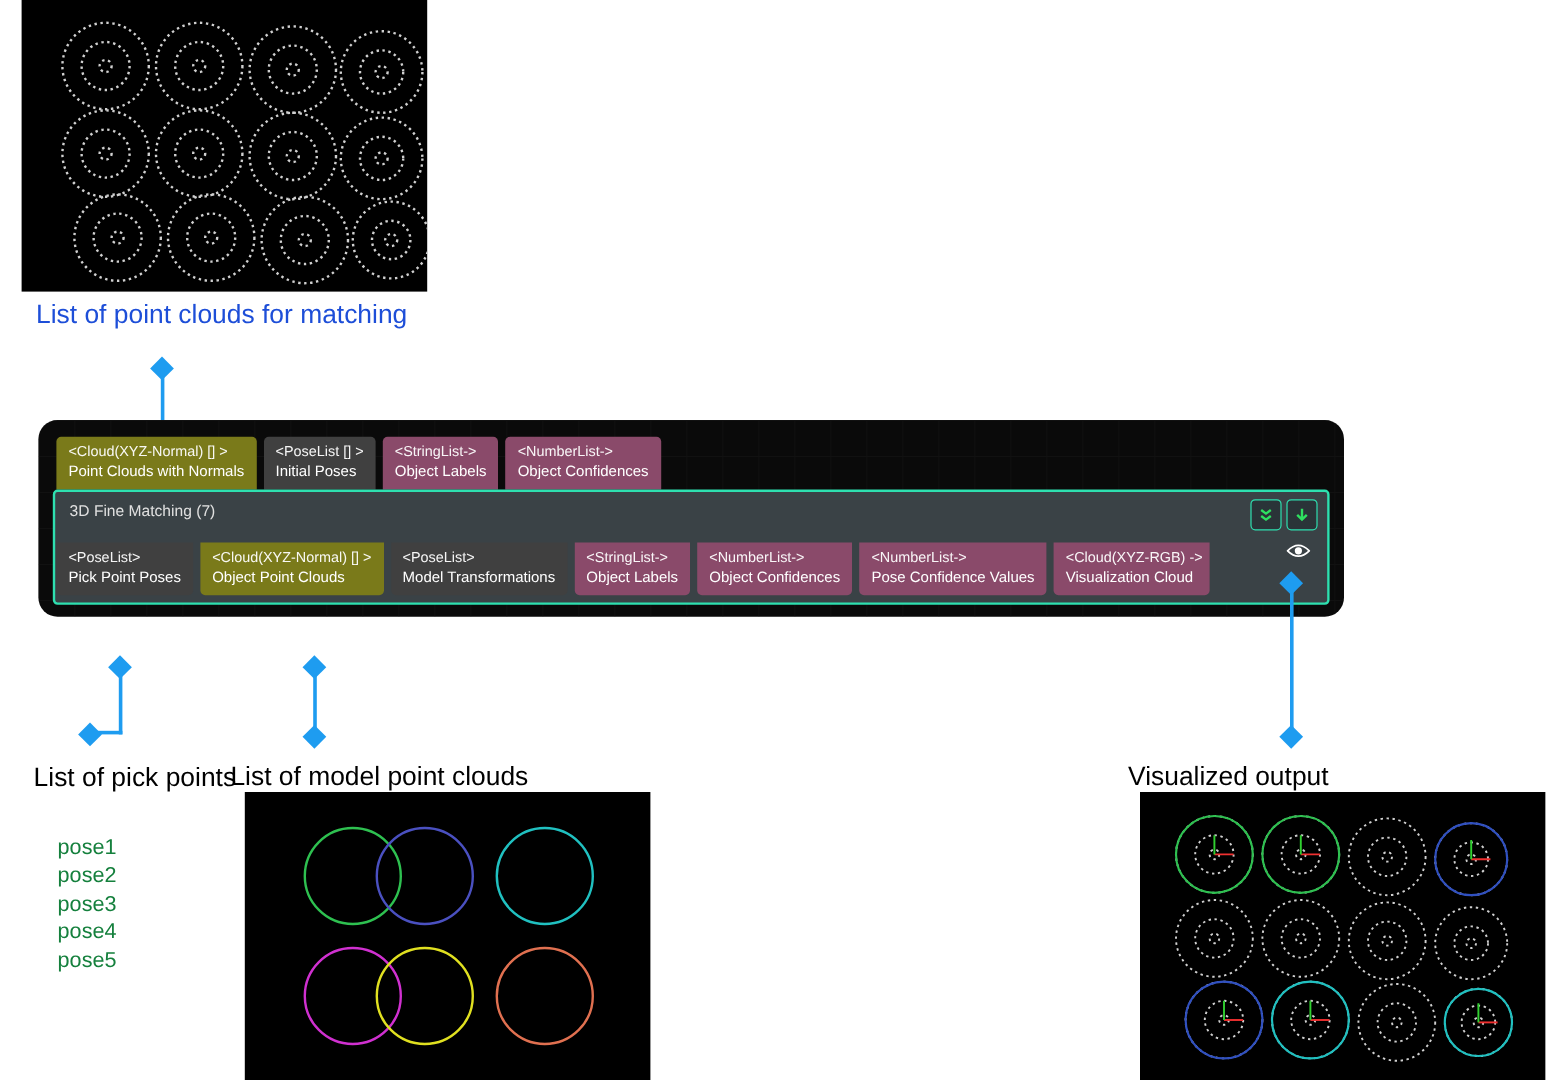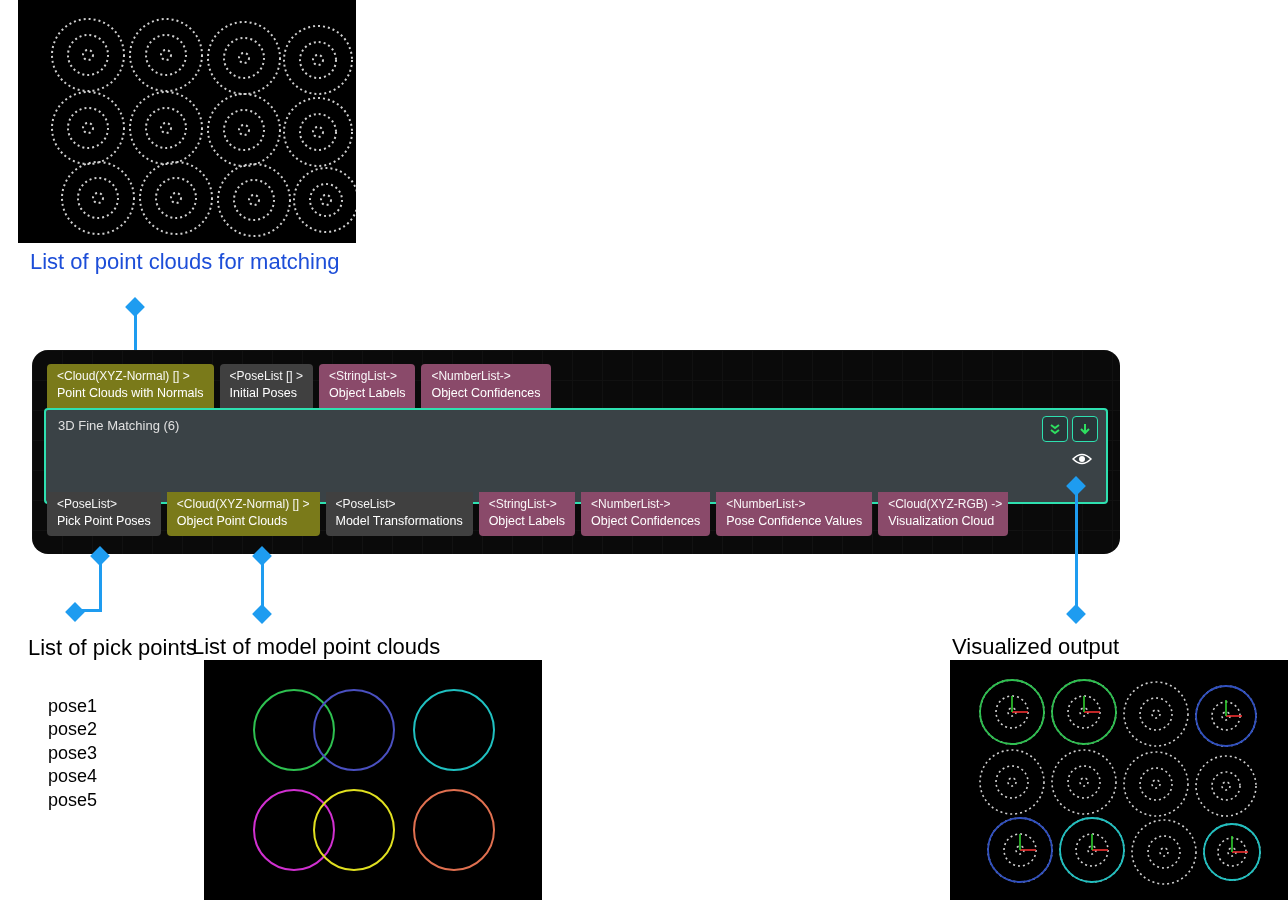--- a/index.html
+++ b/index.html
@@ -7,21 +7,21 @@
 
 .pointcloud-img { position: absolute; left: 18px; top: 0; width: 338px; height: 243px; background: #000; }
 .pointcloud-img svg { width: 100%; height: 100%; }
 
 .caption-1 { position: absolute; left: 30px; top: 248px; font-size: 22px; color: #1d4ed8; line-height: 1.3; }
 
 .connector { position: absolute; }
 .connector .dot { width: 14px; height: 14px; background: #1e9cf0; transform: rotate(45deg); position: absolute; }
 .connector .line { background: #1e9cf0; position: absolute; }
 
-.node-panel { position: absolute; left: 32px; top: 350px; width: 1088px; height: 204px; background: #0a0a0a; border-radius: 16px; padding: 0; overflow: hidden; }
+.node-panel { position: absolute; left: 32px; top: 350px; width: 1088px; height: 164px; background: #0a0a0a; border-radius: 16px; padding: 0; overflow: hidden; }
 .node-panel::before { content: ""; position: absolute; inset: 0; background-image: linear-gradient(#222 1px, transparent 1px), linear-gradient(90deg, #222 1px, transparent 1px); background-size: 30px 30px; opacity: 0.35; pointer-events: none; }
 
 .input-ports { position: absolute; top: 14px; left: 15px; display: flex; gap: 6px; }
 .port { padding: 4px 10px 6px; border-radius: 4px 4px 0 0; font-size: 12.5px; color: #fff; line-height: 1.4; white-space: nowrap; }
 .port .type { display: block; font-size: 12px; opacity: 0.95; }
 .port .name { display: block; font-size: 12.5px; }
 
 .c-olive { background: #7a7a1a; }
 .c-blue { background: #404040; }
 .c-purple { background: #8a4a6a; }
@@ -30,23 +30,23 @@
 .node-body .title { color: #e0e0e0; }
 .node-controls { position: absolute; right: 8px; top: 6px; display: flex; gap: 4px; }
 .ctrl-btn { width: 26px; height: 26px; background: #2a3438; border: 1px solid #2ee0b0; border-radius: 4px; display: flex; align-items: center; justify-content: center; color: #2ee060; }
 .eye-icon { position: absolute; right: 14px; top: 42px; color: #fff; font-size: 16px; }
 
 .output-ports { position: absolute; bottom: 18px; left: 15px; display: flex; gap: 6px; }
 .output-ports .port { border-radius: 0 0 4px 4px; }
 
 .caption-pick { position: absolute; left: 28px; top: 634px; font-size: 22px; line-height: 1.3; }
 .caption-model { position: absolute; left: 192px; top: 634px; font-size: 22px; }
-.caption-viz { position: absolute; left: 940px; top: 634px; font-size: 22px; margin-left: 12px; }
-
-.pose-list { position: absolute; left: 48px; top: 695px; font-size: 18px; line-height: 1.3; color: #000000; }
+.caption-viz { position: absolute; left: 940px; top: 634px; font-size: 22px; }
+
+.pose-list { position: absolute; left: 48px; top: 695px; font-size: 18px; line-height: 1.3; color: #15803d; }
 
 .model-img { position: absolute; left: 204px; top: 660px; width: 338px; height: 240px; background: #000; }
 .model-img svg { width: 100%; height: 100%; }
 
 .viz-img { position: absolute; left: 950px; top: 660px; width: 338px; height: 240px; background: #000; }
 .viz-img svg { width: 100%; height: 100%; }
 </style>
 </head>
 <body>
 
@@ -115,21 +115,21 @@
       <span class="type">&lt;StringList-&gt;</span>
       <span class="name">Object Labels</span>
     </div>
     <div class="port c-purple">
       <span class="type">&lt;NumberList-&gt;</span>
       <span class="name">Object Confidences</span>
     </div>
   </div>
 
   <div class="node-body">
-    <span class="title">3D Fine Matching (6)</span>
+    <span class="title">3D Fine Matching (7)</span>
     <div class="node-controls">
       <div class="ctrl-btn">
         <svg width="14" height="14" viewBox="0 0 14 14">
             <path d="M3 3 L7 6 L11 3 M3 8 L7 11 L11 8" stroke="#2ee060" stroke-width="2" fill="none"></path>
           </svg>
       </div>
       <div class="ctrl-btn">
         <svg width="14" height="14" viewBox="0 0 14 14">
             <path d="M7 2 L7 10 M3 7 L7 11 L11 7" stroke="#2ee060" stroke-width="2" fill="none"></path>
           </svg>

